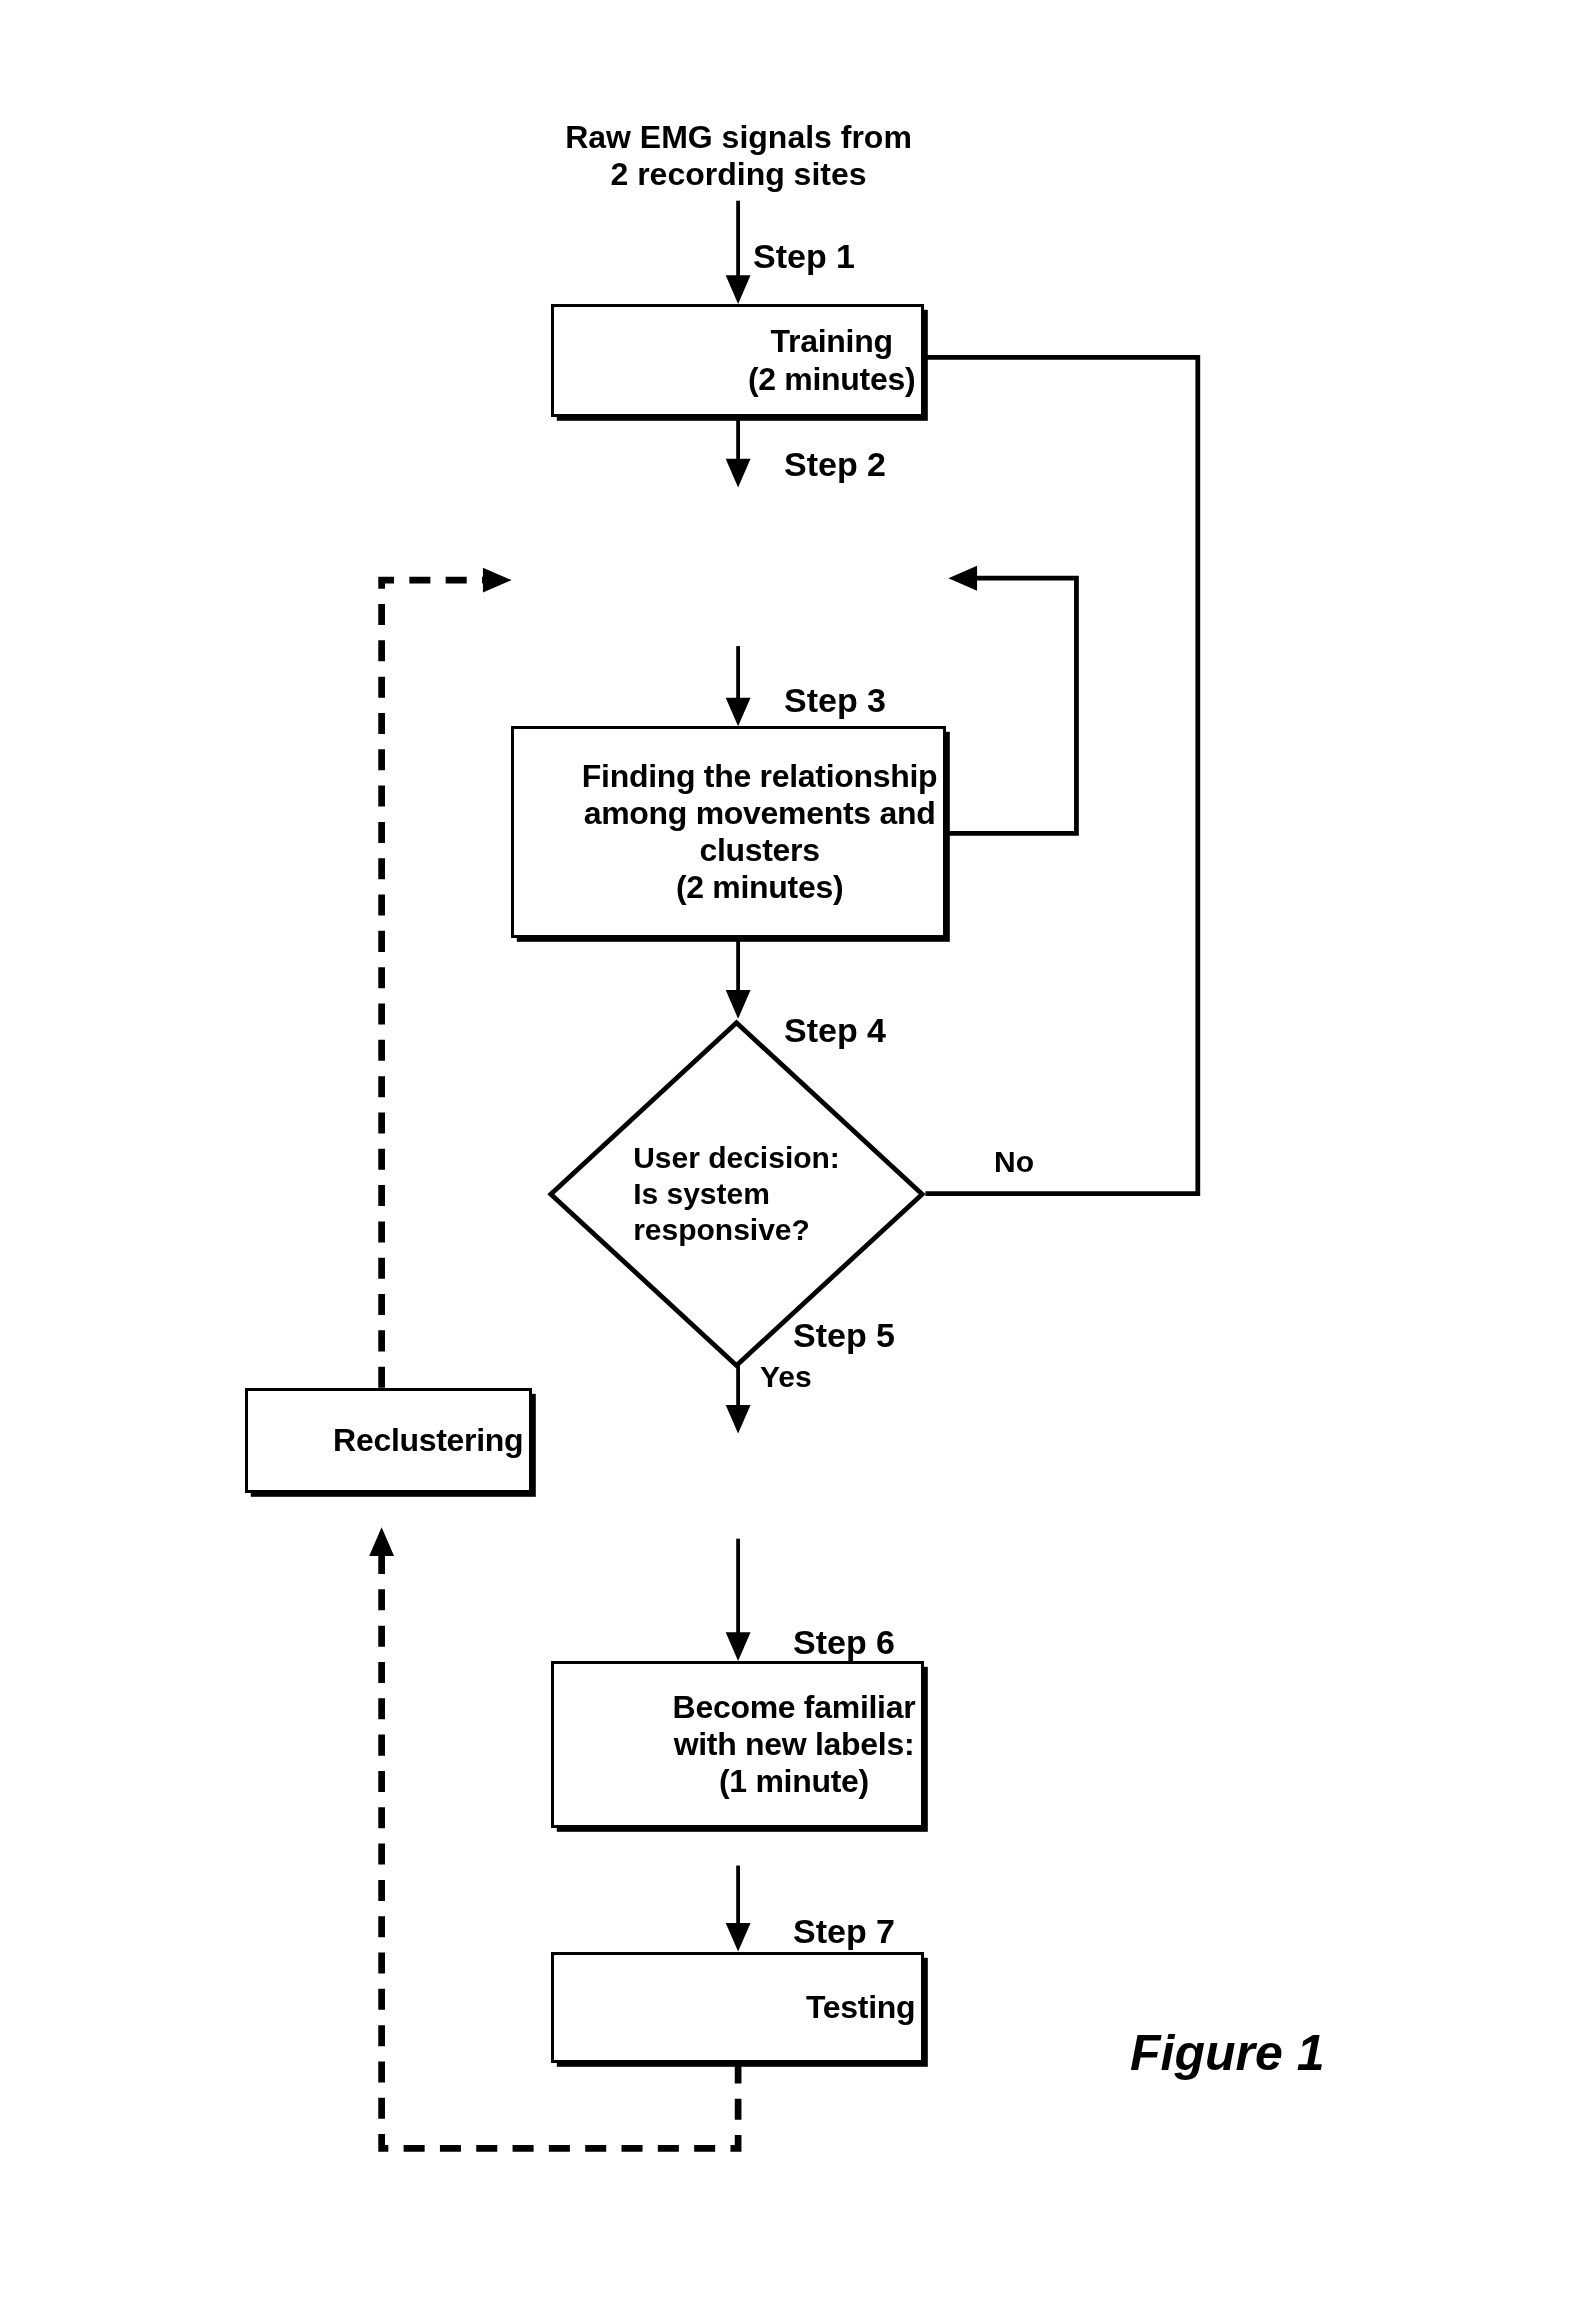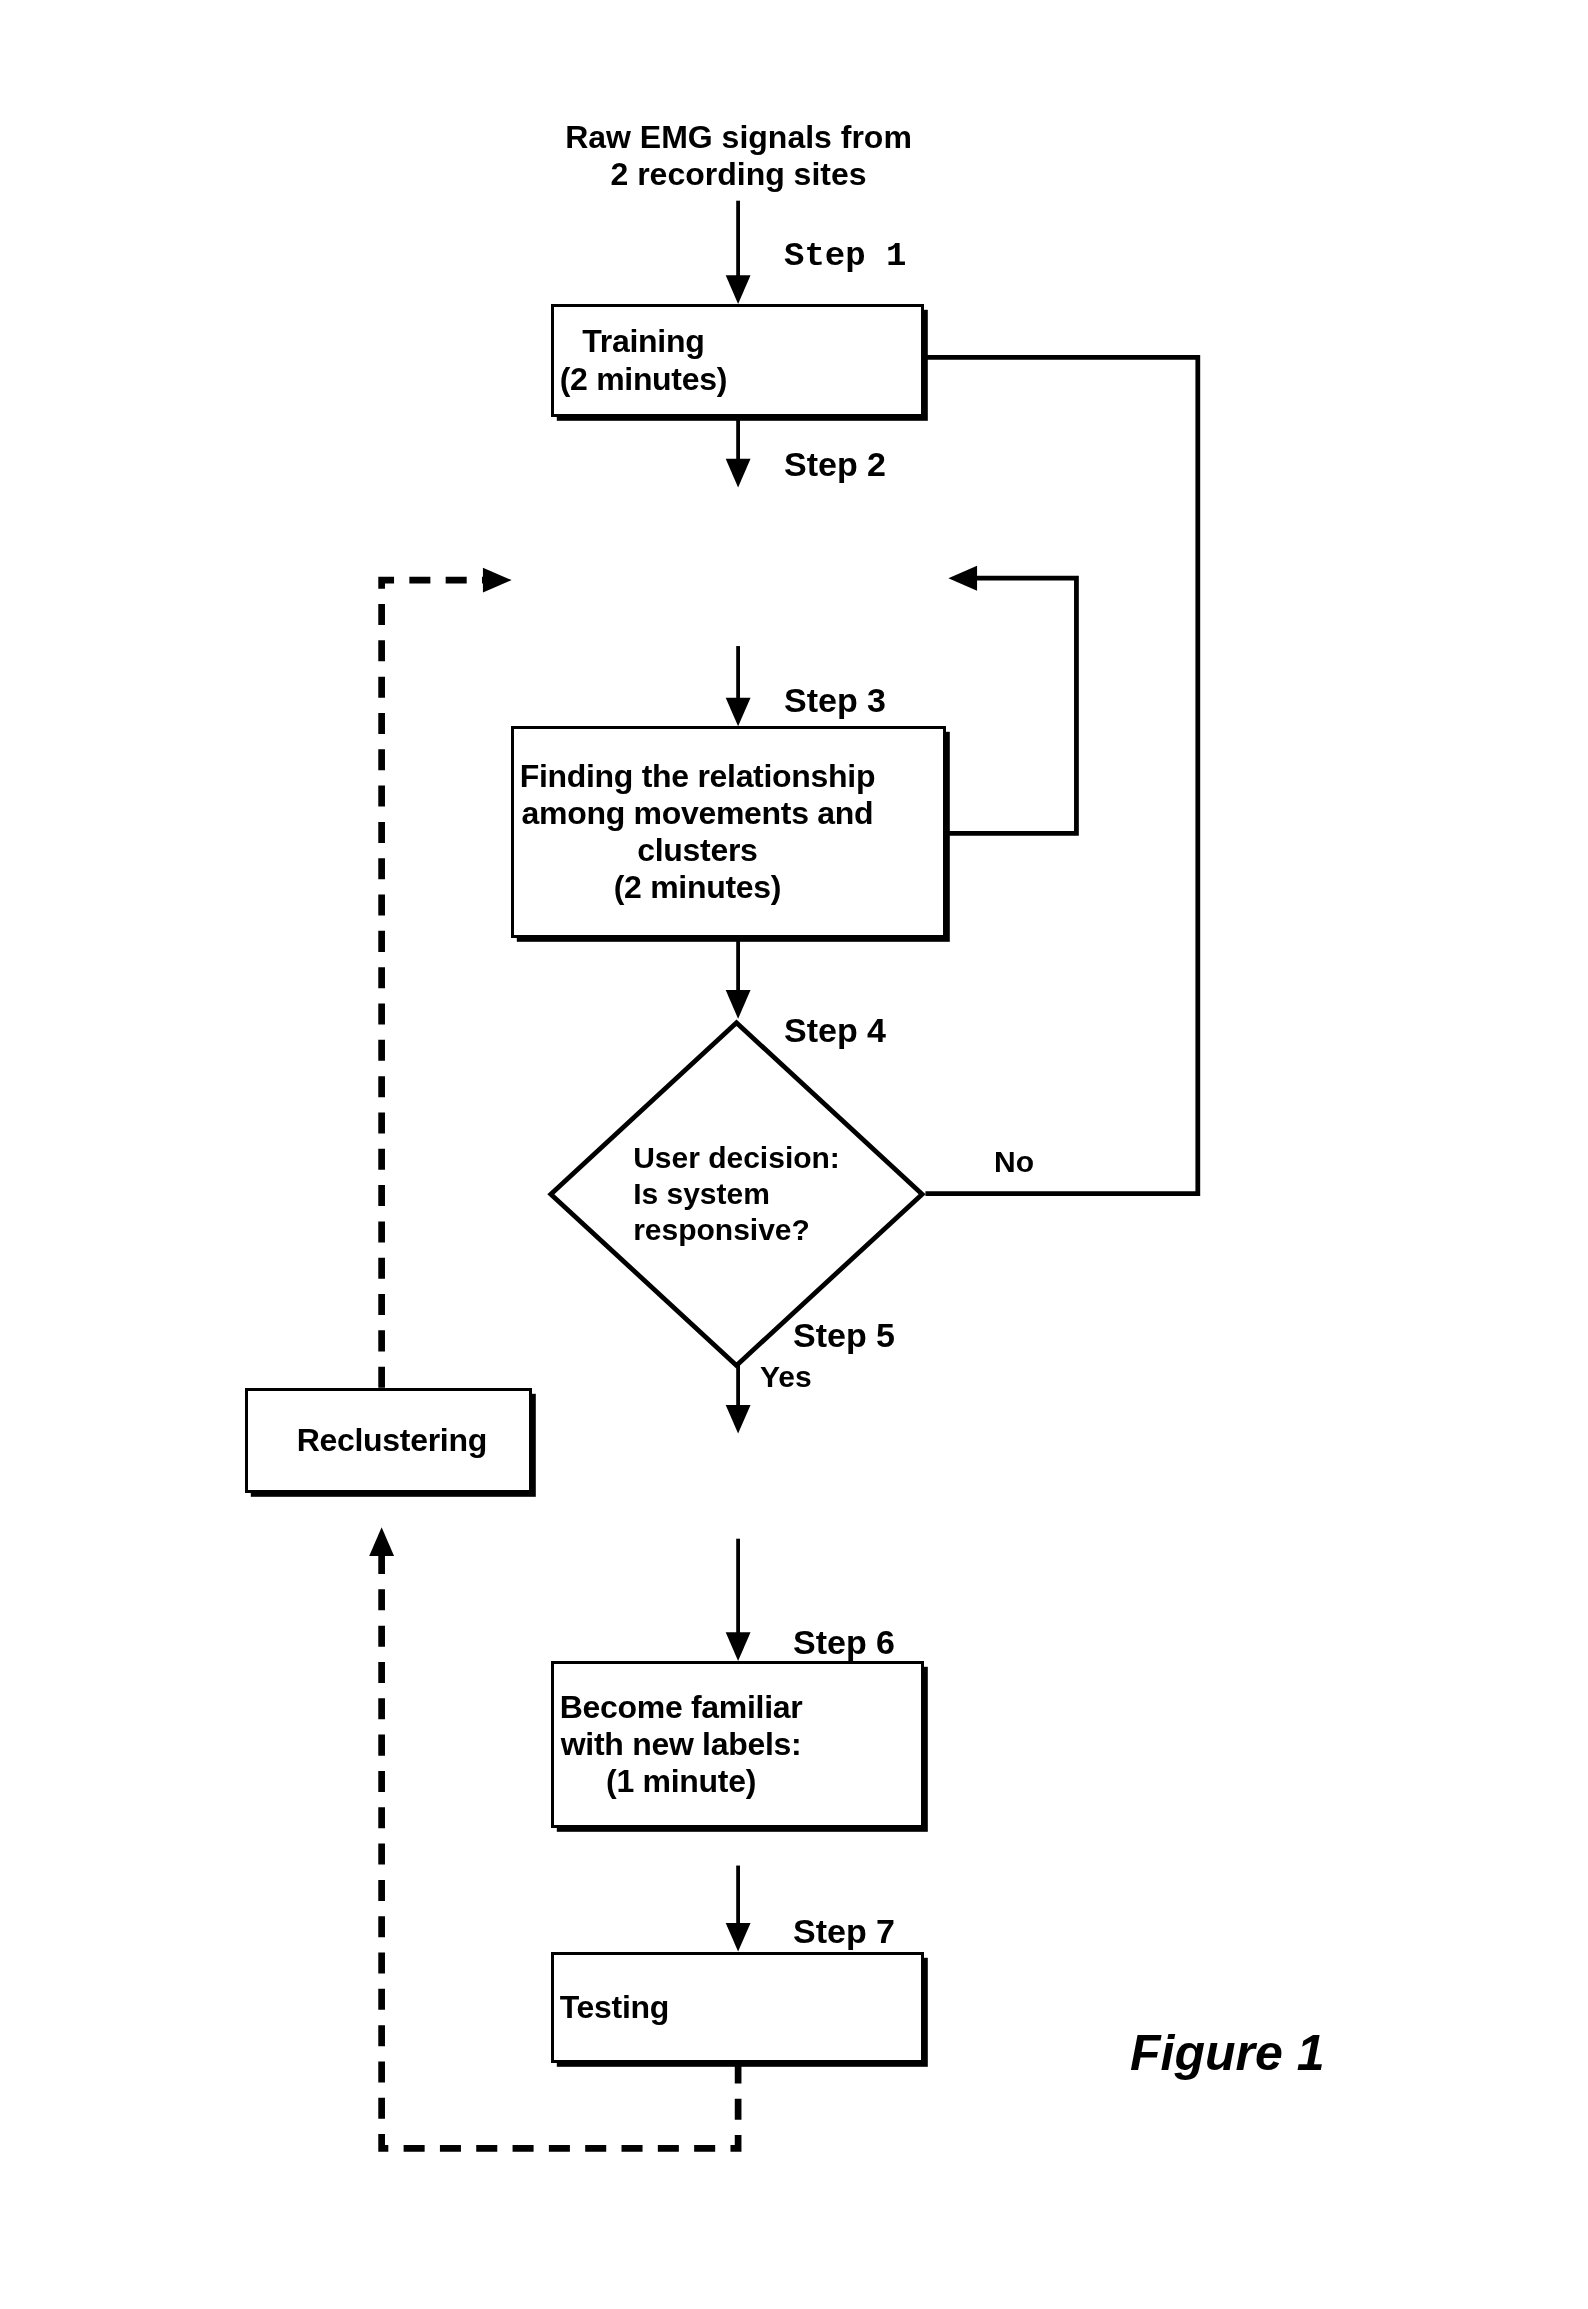--- a/index.html
+++ b/index.html
@@ -23,21 +23,21 @@
   
   .node-box {
     position: absolute;
     box-sizing: border-box;
     background: #ffffff;
     border: 3.8px solid #000000;
     
     box-shadow: 4.8px 4.8px 0 -1px #000000;
     display: flex;
     align-items: center;
-    justify-content: flex-start;
+    justify-content: flex-end;
     text-align: center;
   }
   .node-text {
     font-weight: bold;
     font-size: 32px;
     line-height: 1.16;
     letter-spacing: -0.3px;
     white-space: pre-line;
     padding: 0 5.7px;
   }
@@ -155,21 +155,21 @@
     <polyline class="dashed-line" points="772,2158 772,2248 399,2248 399,1618"></polyline>
     <polygon class="arrow-head" points="399,1598 386,1628 412,1628"></polygon>
 
     <polyline class="dashed-line" points="399,1452 399,607 517,607"></polyline>
     <polygon class="arrow-head" points="535,607 505,594 505,620"></polygon>
   </svg>
 
   <div class="plain-text" style="left:528px; top:119px; width:421px;">Raw EMG signals from
 2 recording sites</div>
 
-  <div class="step-label" style="left:784px; top:239px;font-family:Liberation Mono, monospace;">Step 1</div>
+  <div class="step-label" style="left:753px; top:239px;">Step 1</div>
   <div class="node-box" style="left:551px; top:304px; width:373px; height:113px;">
     <span class="node-text">Training
 (2 minutes)</span>
   </div>
 
   <div class="step-label" style="left:784px; top:447px;">Step 2</div>
 
   <div class="step-label" style="left:784px; top:683px;">Step 3</div>
   <div class="node-box" style="left:511px; top:726px; width:435px; height:212px;">
     <span class="node-text">Finding the relationship

